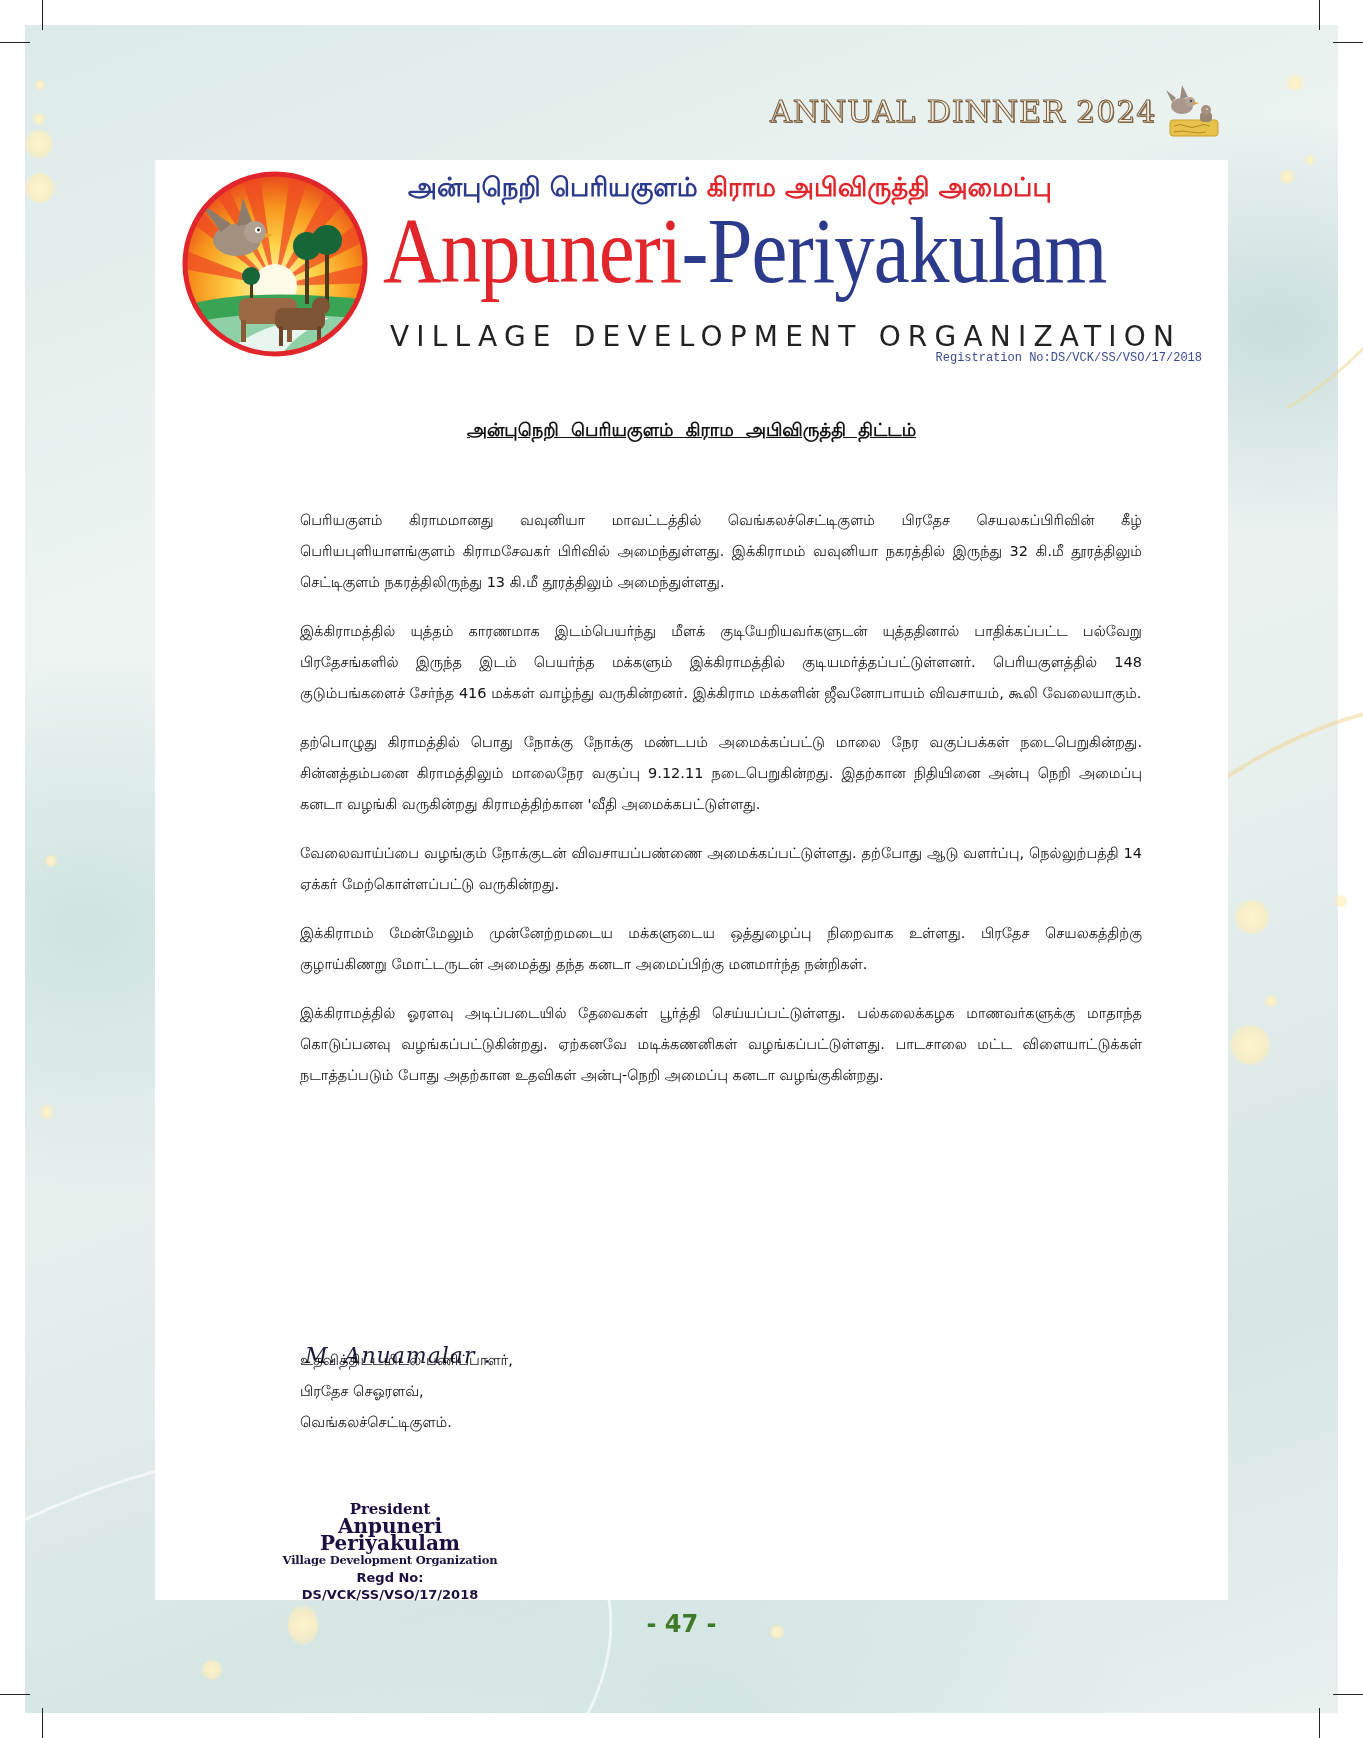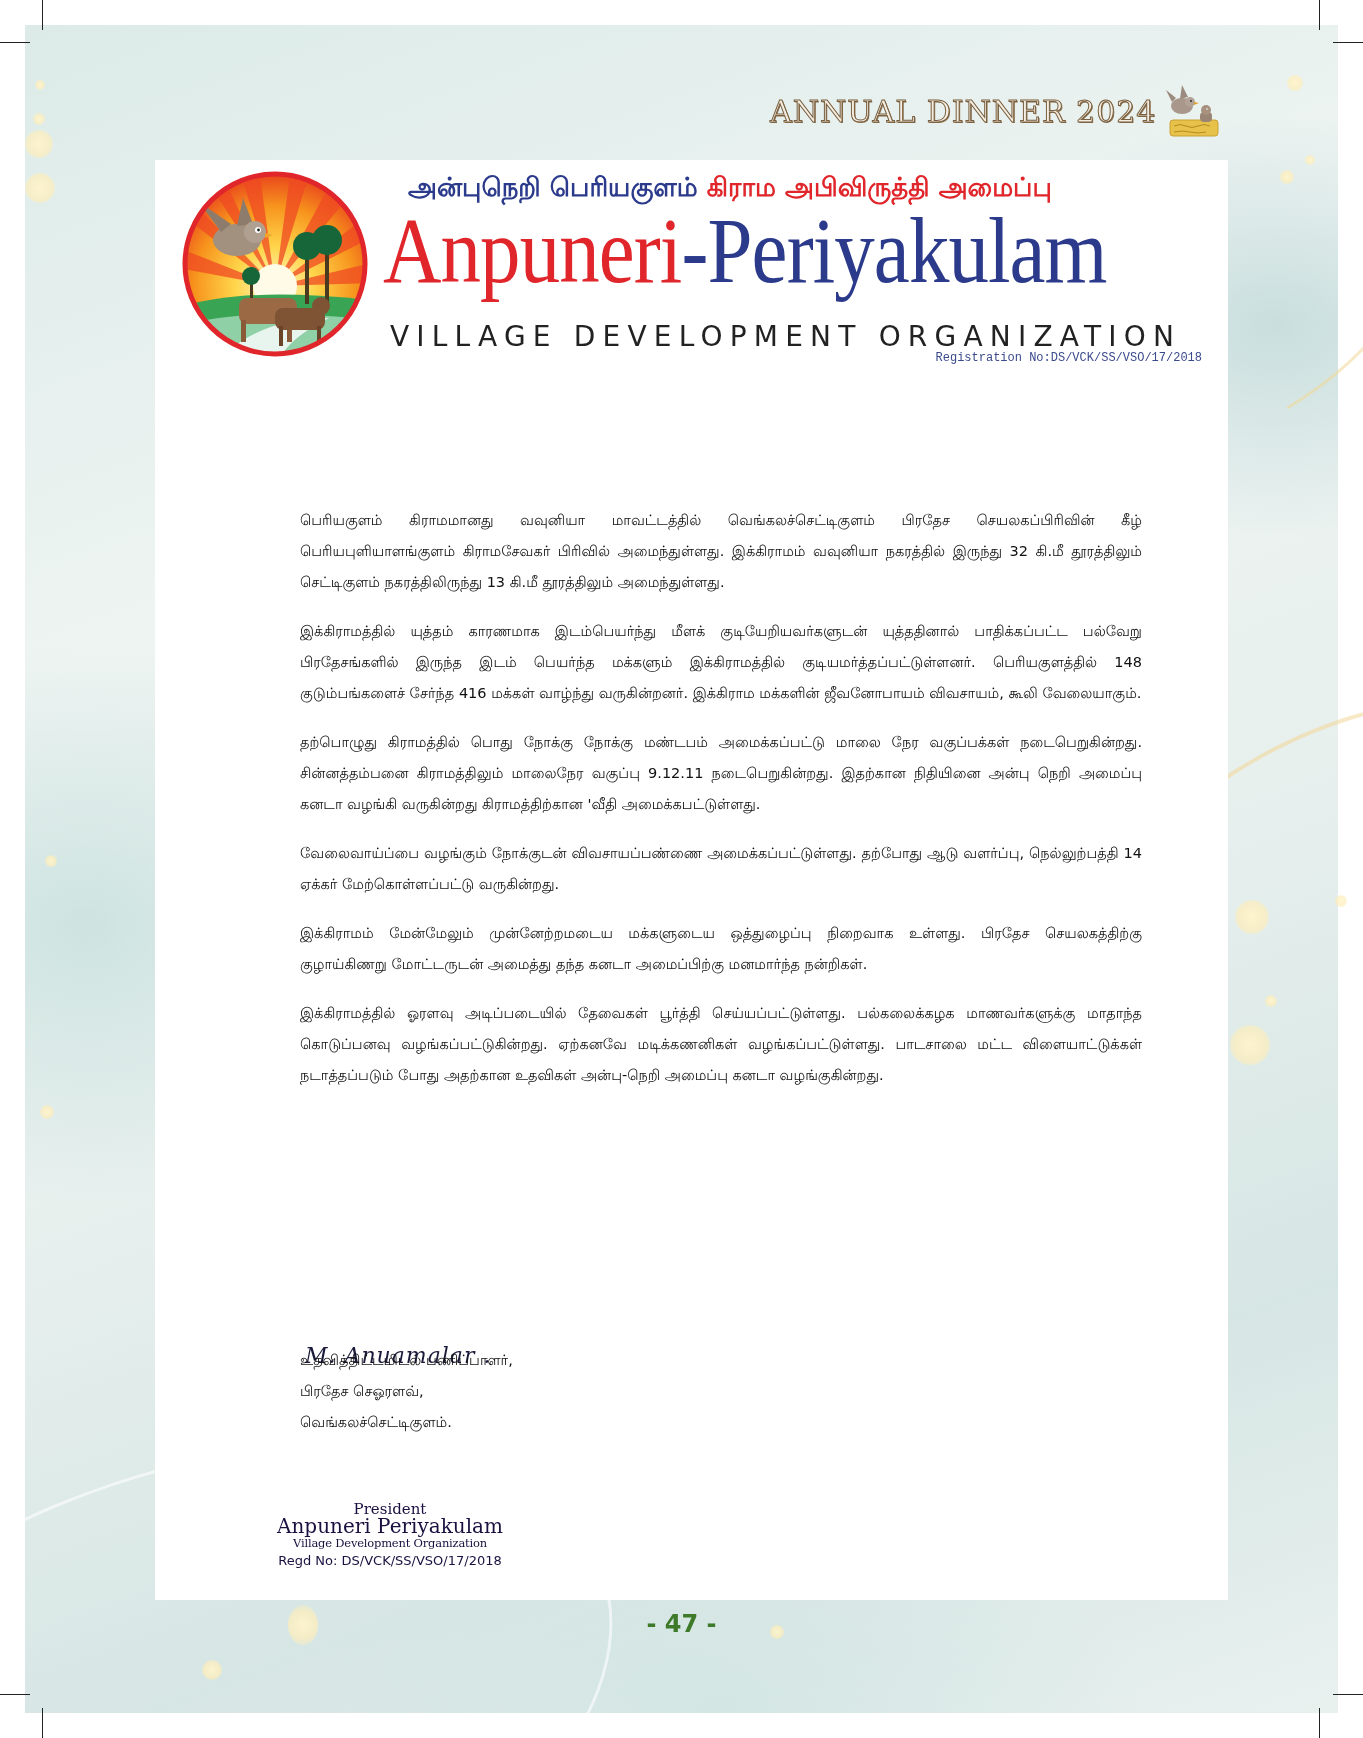--- a/index.html
+++ b/index.html
@@ -79,21 +79,21 @@
     .signature {
       position: absolute; left: 150px; top: 1183px;
       font-family: "DejaVu Serif", serif; font-style: italic; font-size: 22px; color: #1a1a3a;
       letter-spacing: 1px;
     }
     .signer {
       position: absolute; left: 145px; top: 1185px; font-size: 14.5px; color: #111; line-height: 31px;
     }
     .stamp {
       position: absolute; left: 120px; top: 1341px; width: 230px; text-align: center;
-      font-family: "DejaVu Serif", serif; color: #1b1040; font-weight: normal; line-height: 17px;
+      font-family: "DejaVu Serif", serif; color: #1b1040; font-weight: bold; line-height: 17px;
     }
     .stamp .s1 { font-size: 15px; }
     .stamp .s2 { font-size: 20px; }
     .stamp .s3 { font-size: 11.5px; letter-spacing: -0.2px; }
     .stamp .s4 { font-size: 13px; font-family: "DejaVu Sans", sans-serif; }
 
     .page-number {
       position: absolute; left: 0; width: 1363px; top: 1610px; text-align: center;
       font-family: "DejaVu Sans", sans-serif; font-weight: bold; font-size: 24px; color: #3f7a2a;
     }
@@ -205,20 +205,21 @@
   <div class="brand-tamil">
     <span class="t1">அன்புநெறி பெரியகுளம்</span>
     <span class="t2">கிராம அபிவிருத்தி அமைப்பு</span>
   </div>
 
   <div class="brand-english"><span class="e1">Anpuneri</span><span class="e2">-</span><span class="e2">Periyakulam</span></div>
 
   <div class="brand-sub">VILLAGE DEVELOPMENT ORGANIZATION</div>
   <div class="brand-reg">Registration No:DS/VCK/SS/VSO/17/2018</div>
 
+  <div class="doc-heading">அன்புநெறி பெரியகுளம் கிராம அபிவிருத்தி திட்டம்</div>
 
   <div class="doc-body">
     <p>பெரியகுளம் கிராமமானது வவுனியா மாவட்டத்தில் வெங்கலச்செட்டிகுளம் பிரதேச செயலகப்பிரிவின் கீழ் பெரியபுளியாளங்குளம் கிராமசேவகர் பிரிவில் அமைந்துள்ளது. இக்கிராமம் வவுனியா நகரத்தில் இருந்து 32 கி.மீ தூரத்திலும் செட்டிகுளம் நகரத்திலிருந்து 13 கி.மீ தூரத்திலும் அமைந்துள்ளது.</p>
     <p>இக்கிராமத்தில் யுத்தம் காரணமாக இடம்பெயர்ந்து மீளக் குடியேறியவர்களுடன் யுத்ததினால் பாதிக்கப்பட்ட பல்வேறு பிரதேசங்களில் இருந்த இடம் பெயர்ந்த மக்களும் இக்கிராமத்தில் குடியமர்த்தப்பட்டுள்ளனர். பெரியகுளத்தில் 148 குடும்பங்களைச் சேர்ந்த 416 மக்கள் வாழ்ந்து வருகின்றனர். இக்கிராம மக்களின் ஜீவனோபாயம் விவசாயம், கூலி வேலையாகும்.</p>
     <p>தற்பொழுது கிராமத்தில் பொது நோக்கு நோக்கு மண்டபம் அமைக்கப்பட்டு மாலை நேர வகுப்பக்கள் நடைபெறுகின்றது. சின்னத்தம்பனை கிராமத்திலும் மாலைநேர வகுப்பு 9.12.11 நடைபெறுகின்றது. இதற்கான நிதியினை அன்பு நெறி அமைப்பு கனடா வழங்கி வருகின்றது கிராமத்திற்கான 'வீதி அமைக்கபட்டுள்ளது.</p>
     <p>வேலைவாய்ப்பை வழங்கும் நோக்குடன் விவசாயப்பண்ணை அமைக்கப்பட்டுள்ளது. தற்போது ஆடு வளர்ப்பு, நெல்லுற்பத்தி 14 ஏக்கர் மேற்கொள்ளப்பட்டு வருகின்றது.</p>
     <p>இக்கிராமம் மேன்மேலும் முன்னேற்றமடைய மக்களுடைய ஒத்துழைப்பு நிறைவாக உள்ளது. பிரதேச செயலகத்திற்கு குழாய்கிணறு மோட்டருடன் அமைத்து தந்த கனடா அமைப்பிற்கு மனமார்ந்த நன்றிகள்.</p>
     <p>இக்கிராமத்தில் ஓரளவு அடிப்படையில் தேவைகள் பூர்த்தி செய்யப்பட்டுள்ளது. பல்கலைக்கழக மாணவர்களுக்கு மாதாந்த கொடுப்பனவு வழங்கப்பட்டுகின்றது. ஏற்கனவே மடிக்கணனிகள் வழங்கப்பட்டுள்ளது. பாடசாலை மட்ட விளையாட்டுக்கள் நடாத்தப்படும் போது அதற்கான உதவிகள் அன்பு-நெறி அமைப்பு கனடா வழங்குகின்றது.</p>
   </div>
 

